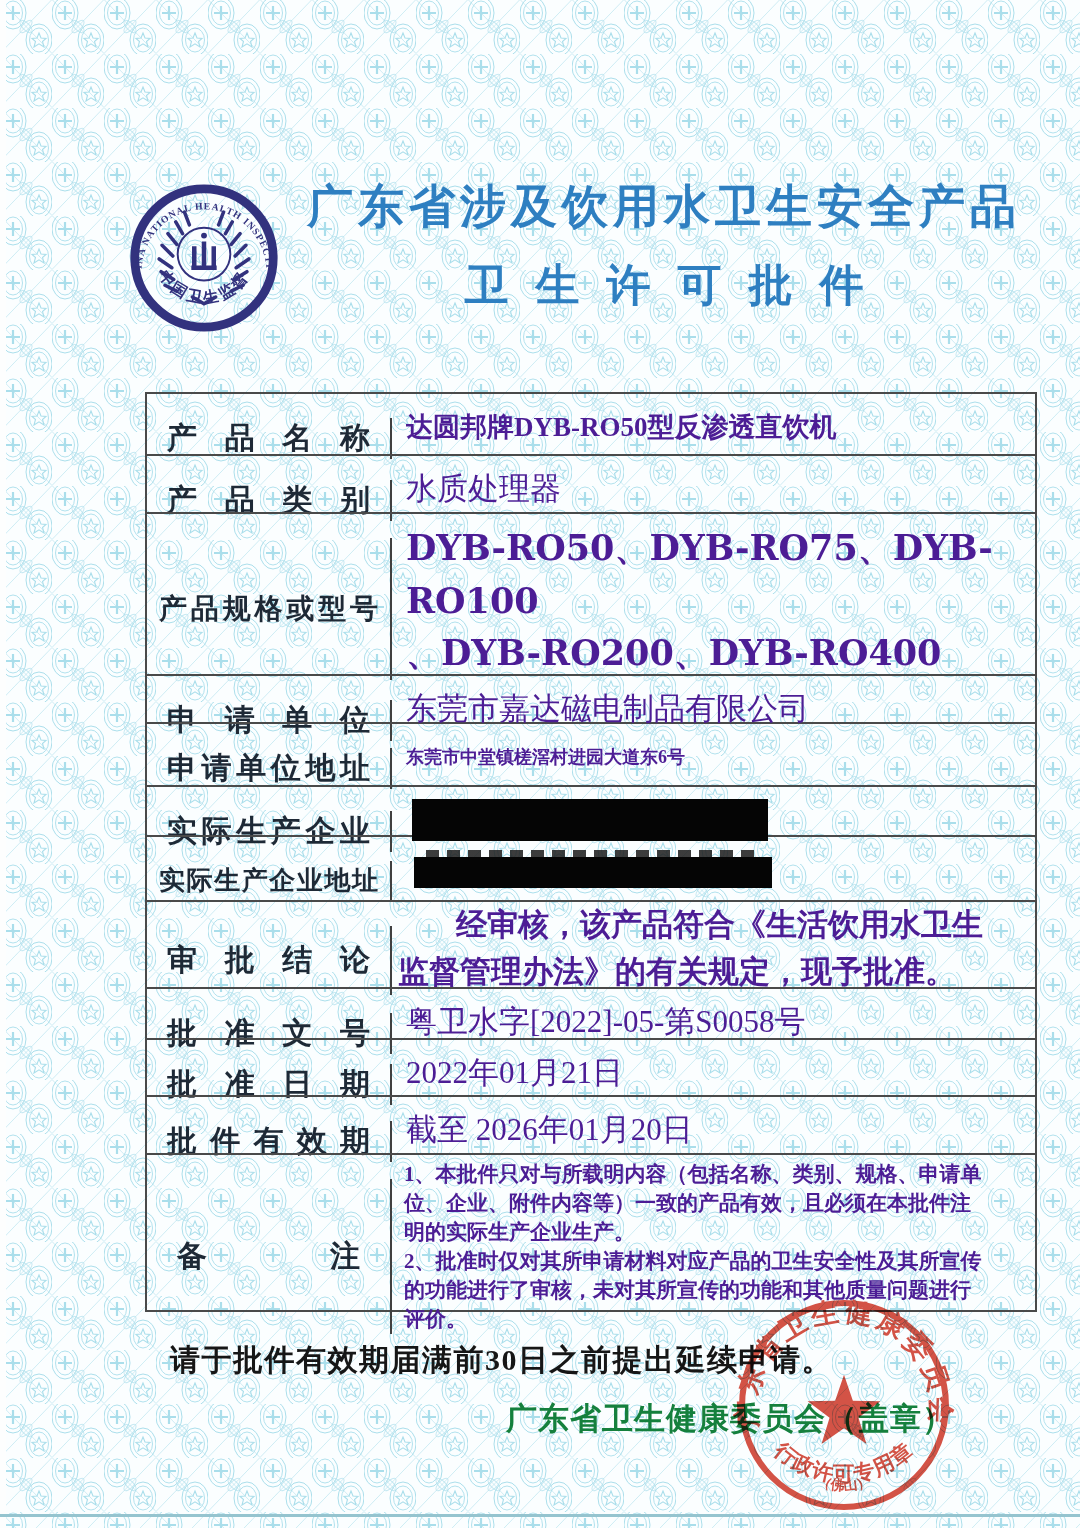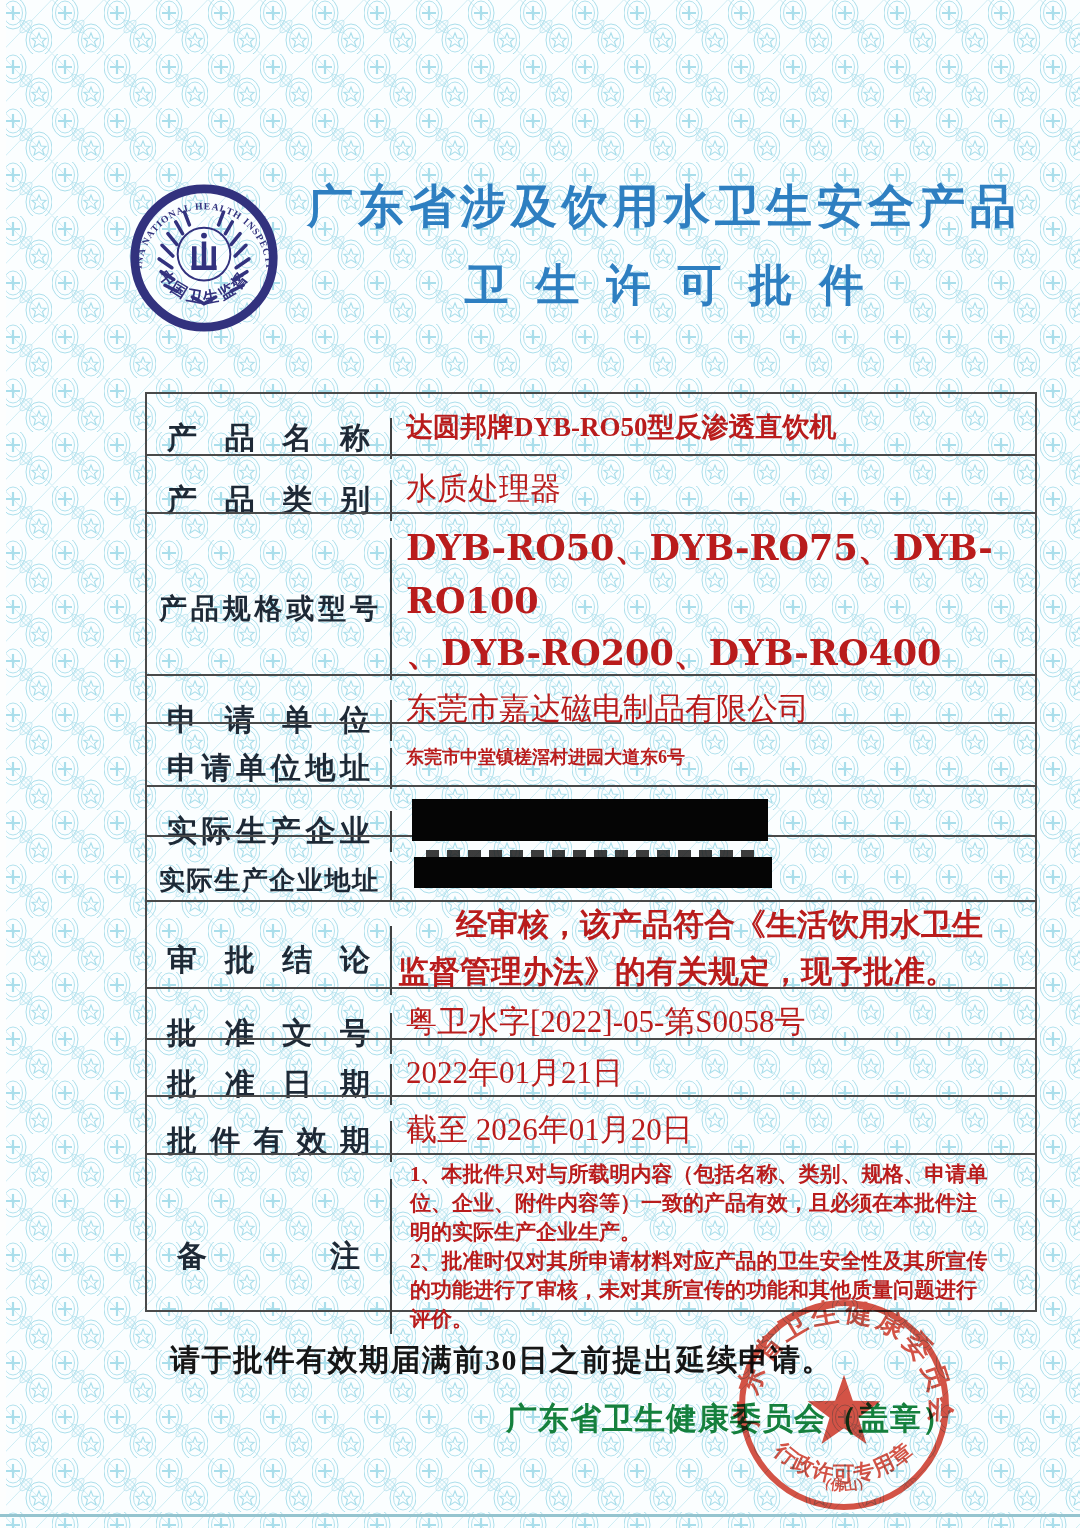--- a/index.html
+++ b/index.html
@@ -14,21 +14,21 @@
   .title1{font-size:46px;font-weight:bold;letter-spacing:5px;white-space:nowrap;}
   .title2{font-size:44px;font-weight:bold;letter-spacing:27px;margin-top:18px;padding-left:27px;white-space:nowrap;}
 
   
   .tbl{position:absolute;left:145px;top:392px;width:892px;height:920px;z-index:2;
        border:2px solid #4a4a4a;box-sizing:border-box;display:flex;flex-direction:column;background:transparent;}
   .row{display:grid;grid-template-columns:245px 1fr;border-top:2px solid #4a4a4a;box-sizing:border-box;flex:0 0 auto;}
   .row:first-child{border-top:none;}
   .cl{display:flex;align-items:center;border-right:2px solid #404040;padding:0 20px;box-sizing:border-box;margin-top:24px;}
   .lbl{width:100%;font-weight:bold;font-size:30px;color:#1e2936;text-align:justify;text-align-last:justify;}
-  .cv{display:flex;align-items:center;padding-left:14px;position:relative;box-sizing:border-box;color:#b91c1c;}
+  .cv{display:flex;align-items:center;padding-left:14px;position:relative;box-sizing:border-box;color:#4c1d95;}
   .v-sm{font-size:27px;font-weight:bold;}
   .v-md{font-size:31px;font-weight:normal;}
   .v-spec{font-size:35px;font-weight:bold;font-family:"DejaVu Serif","Liberation Serif",serif;
           line-height:1.5;white-space:pre-wrap;}
   .v-addr{font-size:18px;font-weight:bold;}
   .v-concl{font-size:31px;line-height:1.5;white-space:pre-wrap;text-indent:58px;font-weight:bold;padding-right:8px;}
   .v-rem{font-size:21px;line-height:1.38;white-space:pre-wrap;font-weight:bold;padding-right:6px;}
   .top-align{align-items:flex-start;padding-top:8px;}
   .lbl-spec{font-size:28px;}
   .lbl-mfa{font-size:26px;}
@@ -211,21 +211,21 @@
         </div>
       <div class="cv">
           <span class="v-md">截至 2026年01月20日</span>
         </div>
     </div>
 
     <div class="row" style="flex:1">
       <div class="cl cl-wide">
           <span class="lbl">备 注</span>
         </div>
-      <div class="cv top-align" style="display:block;padding-top:5px;padding-left:18px;">
+      <div class="cv top-align" style="display:block;padding-top:5px;padding-left:12px;">
         <div class="v-rem">1、本批件只对与所载明内容（包括名称、类别、规格、申请单
 位、企业、附件内容等）一致的产品有效，且必须在本批件注
 明的实际生产企业生产。</div>
         <div class="v-rem">2、批准时仅对其所申请材料对应产品的卫生安全性及其所宣传
 的功能进行了审核，未对其所宣传的功能和其他质量问题进行
 评价。</div>
       </div>
     </div>
 
   </div>

